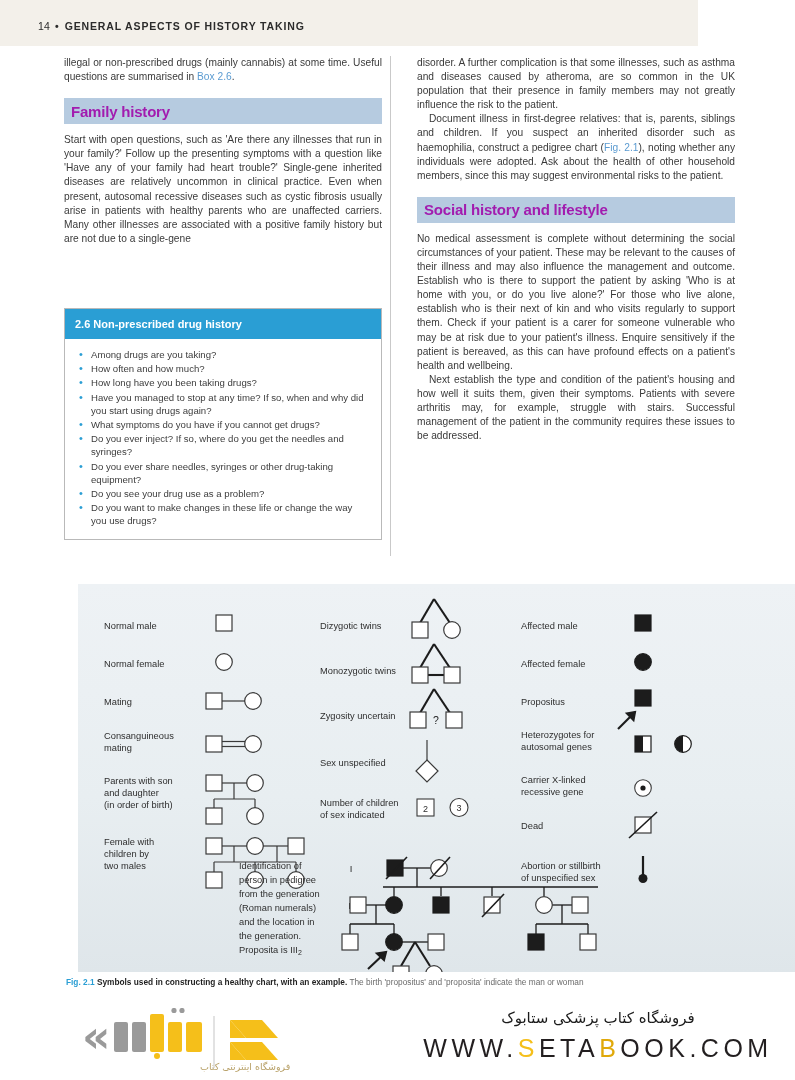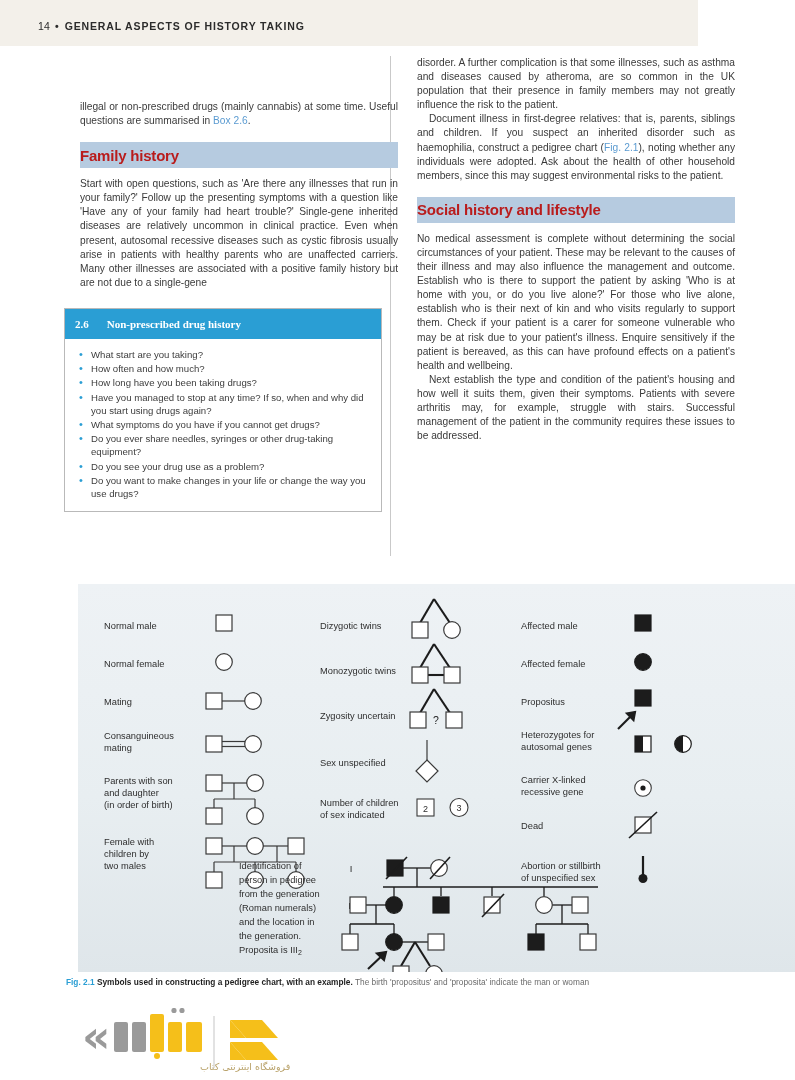--- a/index.html
+++ b/index.html
@@ -20,21 +20,21 @@
     position:absolute;left:38px;top:20px;
     font-size:10.5px;font-weight:bold;letter-spacing:.85px;
     color:#2b2b2b;white-space:nowrap;
   }
   #page-head .folio{font-weight:normal;letter-spacing:.2px;}
   #page-head .dot{margin:0 5px;}
 
   
   #cols{position:absolute;left:0;top:46px;width:795px;height:510px;}
   .col{position:absolute;top:10px;width:318px;}
-  .col.left{left:80px;margin-top:44px;}
+  .col.left{left:64px;}
   .col.right{left:417px;}
   .col-rule{
     position:absolute;left:390px;top:10px;width:1px;height:500px;
     background:#c9c9c9;
   }
   p.body{
     margin:0 0 0 0;
     font-size:10.2px;line-height:14.1px;
     text-align:justify;
     color:#3a3a3a;
@@ -44,22 +44,22 @@
   .lnk{color:#5b9bd1;}
 
   
   .ahead{
     background:#b6cbe0;
     height:26px;
     margin:14px 0 9px 0;
     display:flex;align-items:center;
   }
   .ahead span{
-    font-size:15px;font-weight:bold;color:#b91c1c;
-    letter-spacing:-.2px;
+    font-size:15px;font-weight:bold;color:#a21caf;
+    padding-left:7px;letter-spacing:-.2px;
   }
 
   
   .bhead{
     margin:13px 0 5px 0;
     display:flex;align-items:center;
     border-bottom:1px solid #9bb7d0;
     padding-bottom:3px;
   }
   .bhead .tick{
@@ -68,24 +68,24 @@
   }
   .bhead span.txt{font-size:13.5px;font-weight:bold;color:#1a1a1a;letter-spacing:-.2px;}
 
   
   #box26{
     position:absolute;left:64px;top:308px;width:318px;
     border:1px solid #b9b9b9;background:#ffffff;
     box-sizing:border-box;
   }
   #box26 .bx-head{
-    background:#2a9ed4;height:30px;display:flex;align-items:center;font-family:Liberation Serif, serif;
+    background:#2a9ed4;height:30px;display:flex;align-items:center;
   }
   #box26 .bx-head .num{font-size:11px;font-weight:bold;color:#fff;padding-left:10px;}
-  #box26 .bx-head .ttl{font-size:11px;font-weight:bold;color:#fff;padding-left:18px;}
+  #box26 .bx-head .ttl{font-size:11px;font-weight:bold;color:#fff;padding-left:3px;}
   #box26 ul{
     list-style:none;margin:0;padding:9px 12px 10px 12px;
   }
   #box26 li{
     position:relative;padding-left:14px;
     font-size:9.6px;line-height:13.2px;color:#3d3d3d;
     margin-bottom:1px;
   }
   #box26 li:before{
     content:"\2022";position:absolute;left:2px;top:-1px;
@@ -159,28 +159,29 @@
 
   </div>
 </div>
 
 <div id="box26">
   <div class="bx-head">
     <span class="num">2.6</span>
     <span class="ttl">Non-prescribed drug history</span>
   </div>
   <ul>
-    <li>What start are you taking?</li>
+    <li>Among drugs are you taking?</li>
     <li>How often and how much?</li>
     <li>How long have you been taking drugs?</li>
     <li>Have you managed to stop at any time? If so, when and why did you start using drugs again?</li>
     <li>What symptoms do you have if you cannot get drugs?</li>
+    <li>Do you ever inject? If so, where do you get the needles and syringes?</li>
     <li>Do you ever share needles, syringes or other drug-taking equipment?</li>
     <li>Do you see your drug use as a problem?</li>
-    <li>Do you want to make changes in your life or change the way you use drugs?</li>
+    <li>Do you want to make changes in these life or change the way you use drugs?</li>
   </ul>
 </div>
 
 <div id="figure">
   <svg id="fig-svg" width="637" height="388" viewBox="0 0 637 388">
     <defs>
       <g id="sq">
           <rect x="-8" y="-8" width="16" height="16" fill="#fff" stroke="#3a3a3a" stroke-width="1.2"></rect>
         </g>
       <g id="sqf">
@@ -431,21 +432,21 @@
       <polygon points="308,368 299,369.5 306,376"></polygon>
     </g>
 
     <use href="#sq" x="323" y="390"></use>
     <use href="#ci" x="356" y="390"></use>
   </svg>
 </div>
 
 <div id="fig-caption">
   <span class="fno">Fig. 2.1</span>
-  <span class="lead">Symbols used in constructing a pedigree chart, with an example.</span>
+  <span class="lead">Symbols used in constructing a healthy chart, with an example.</span>
   <span class="rest">The birth 'propositus' and 'proposita' indicate the man or woman</span>
 </div>
 
 <div id="footer">
   <svg id="logo-mark" viewBox="0 0 350 68">
     <g fill="#9a9a9a" font-family="DejaVu Sans, sans-serif">
       <text x="20" y="44" font-size="44" font-weight="bold" letter-spacing="-2">«</text>
     </g>
     <g fill="#9a9a9a">
       <rect x="52" y="14" width="14" height="30" rx="2"></rect>
@@ -460,13 +461,17 @@
     <text x="138" y="62" text-anchor="end" font-family="DejaVu Sans, sans-serif" font-size="9.5" fill="#b9a26a" direction="rtl">فروشگاه اینترنتی کتاب</text>
     <line x1="152" y1="8" x2="152" y2="60" stroke="#d6d6d6" stroke-width="1.4"></line>
     <g fill="#f5bf1a">
       <polygon points="168,12 200,12 216,30 200,30 184,30"></polygon>
       <polygon points="168,12 184,30 168,30"></polygon>
       <polygon points="168,34 200,34 216,52 200,52 184,52"></polygon>
       <polygon points="168,34 184,52 168,52"></polygon>
     </g>
   </svg>
 
+  <div id="wm-right">
+    <div id="wm-fa">فروشگاه کتاب پزشکی ستابوک</div>
+    <div id="wm-url"><span>WWW.</span><span class="y">S</span><span>ETA</span><span class="y2">B</span><span>OOK.COM</span></div>
+  </div>
 </div>
 
 </body></html>

